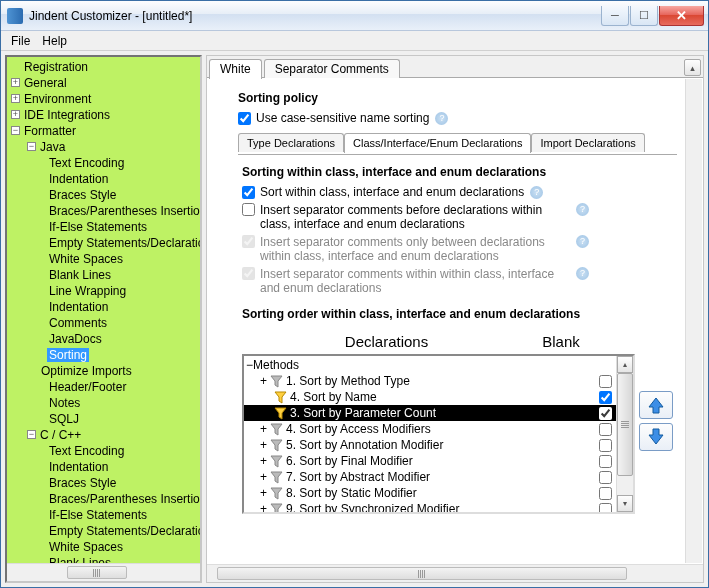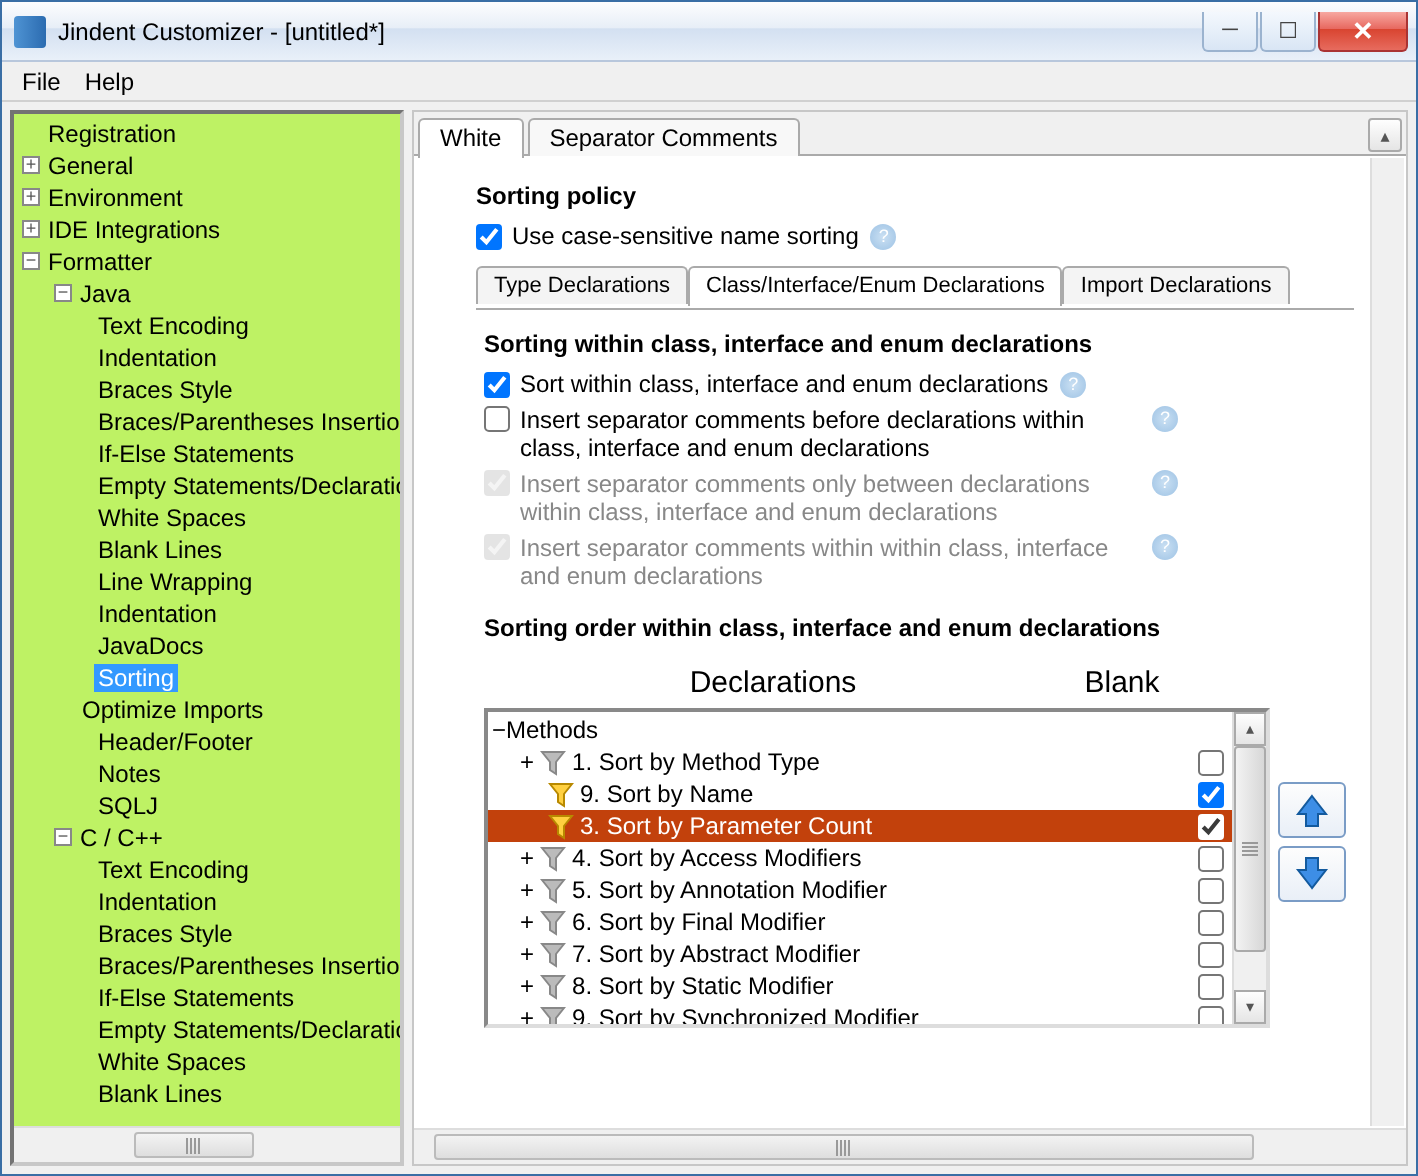--- a/index.html
+++ b/index.html
@@ -42,21 +42,21 @@
   .greyrow { color:#888; display:flex; margin:4px 0;}
   .greyrow input { filter:grayscale(1) opacity(.6);}
   .ordertable { border:2px inset #ddd; background:#fff; margin-top:4px; height:160px; display:flex; position:relative;}
   .orderscroll { width:17px; background:#f0f0f0; border-left:1px solid #ddd; display:flex; flex-direction:column;}
   .orderscroll .btn { height:17px; border:1px solid #aaa; background:linear-gradient(#fefefe,#e5e5e5); display:flex; align-items:center; justify-content:center; font-size:8px; color:#555;}
   .orderscroll .track { flex:1; background:#f0f0f0;}
   .orderscroll .thumb { height:103px; margin:0; background:linear-gradient(90deg,#f3f3f3,#d7d7d7); border:1px solid #aaa; border-radius:2px; position:relative;}
   .orderscroll .thumb::after{content:""; position:absolute; top:50%; left:3px; right:3px; height:8px; transform:translateY(-50%); background:repeating-linear-gradient(#999,#999 1px,transparent 1px,transparent 2px);}
   .orderlist { flex:1; overflow:hidden; padding-top:1px;}
   .orderlist .row { height:16px; display:flex; align-items:center; }
-  .orderlist .row.sel { background:#c2410c; color:#fff;}
+  .orderlist .row.sel { background:#000000; color:#fff;}
   .orderlist .row.sel .ck { accent-color:#fff;}
   .orderlist .row .ck { margin:0 4px 0 auto; width:13px; height:13px;}
   .funnel { display:inline-block; width:13px; height:13px; margin:0 3px; position:relative; vertical-align:middle;}
   .funnel svg { width:13px; height:13px; display:block;}
   .grey .funnel svg path { fill:#bbb; stroke:#888;}
   .yellow .funnel svg path { fill:#ffd040; stroke:#b88900;}
   .tblhdr { display:flex; font-size:15px; margin-top:6px; padding-right:44px;}
   .tblhdr .c1 { flex:1; text-align:center;}
   .tblhdr .c2 { width:60px; text-align:center;}
   .orderwrap { display:flex; gap:4px; align-items:flex-start;}
@@ -99,20 +99,21 @@
         <div class="row" style="padding-left:40px;"><span class="node">Text Encoding</span></div>
         <div class="row" style="padding-left:40px;"><span class="node">Indentation</span></div>
         <div class="row" style="padding-left:40px;"><span class="node">Braces Style</span></div>
         <div class="row" style="padding-left:40px;"><span class="node">Braces/Parentheses Insertion</span></div>
         <div class="row" style="padding-left:40px;"><span class="node">If-Else Statements</span></div>
         <div class="row" style="padding-left:40px;"><span class="node">Empty Statements/Declarations</span></div>
         <div class="row" style="padding-left:40px;"><span class="node">White Spaces</span></div>
         <div class="row" style="padding-left:40px;"><span class="node">Blank Lines</span></div>
         <div class="row" style="padding-left:40px;"><span class="node">Line Wrapping</span></div>
         <div class="row" style="padding-left:40px;"><span class="node">Indentation</span></div>
+        <div class="row" style="padding-left:40px;"><span class="node">Comments</span></div>
         <div class="row" style="padding-left:40px;"><span class="node">JavaDocs</span></div>
         <div class="row sel" style="padding-left:40px;"><span class="node">Sorting</span></div>
         <div class="row" style="padding-left:32px;"><span class="node">Optimize Imports</span></div>
         <div class="row" style="padding-left:40px;"><span class="node">Header/Footer</span></div>
         <div class="row" style="padding-left:40px;"><span class="node">Notes</span></div>
         <div class="row" style="padding-left:40px;"><span class="node">SQLJ</span></div>
         <div class="row" style="padding-left:20px;"><span class="pm">−</span><span class="node">C / C++</span></div>
         <div class="row" style="padding-left:40px;"><span class="node">Text Encoding</span></div>
         <div class="row" style="padding-left:40px;"><span class="node">Indentation</span></div>
         <div class="row" style="padding-left:40px;"><span class="node">Braces Style</span></div>
@@ -195,21 +196,21 @@
                       <span>1. Sort by Method Type</span>
                       <input type="checkbox" class="ck" style="">
                     </div>
                     <div class="row yellow" style="padding-left:16px;">
                       <span style="width:11px;"></span>
                       <span class="funnel">
                           <svg viewBox="0 0 13 13">
                             <path d="M1 1 L12 1 L8 6 L8 12 L5 10 L5 6 Z"></path>
                           </svg>
                         </span>
-                      <span>9. Sort by Name</span>
+                      <span>4. Sort by Name</span>
                       <input type="checkbox" class="ck" checked="" style="">
                     </div>
                     <div class="row sel yellow" style="padding-left:16px;">
                       <span style="width:11px;"></span>
                       <span class="funnel">
                           <svg viewBox="0 0 13 13">
                             <path d="M1 1 L12 1 L8 6 L8 12 L5 10 L5 6 Z"></path>
                           </svg>
                         </span>
                       <span>3. Sort by Parameter Count</span>

